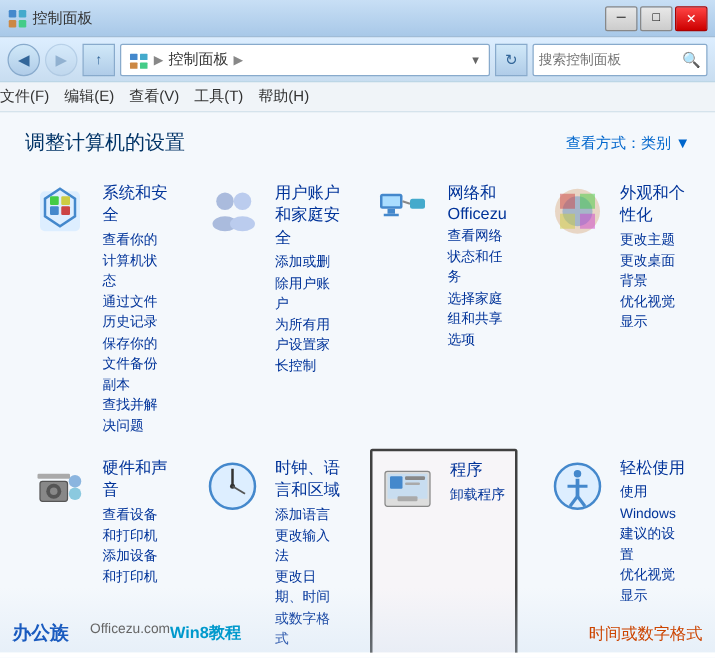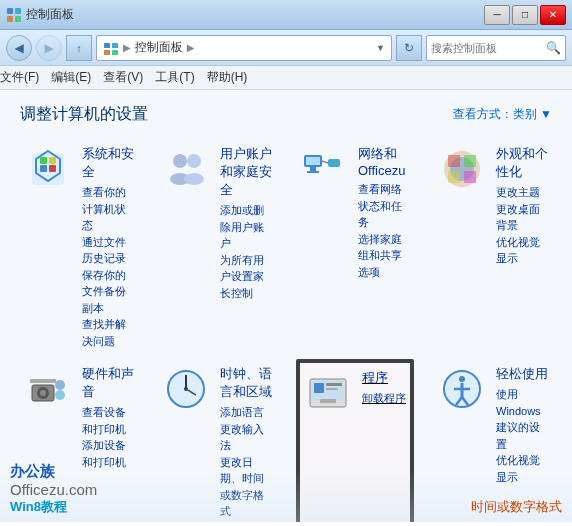--- a/index.html
+++ b/index.html
@@ -187,23 +187,22 @@
       gap: 4px 20px;
     }
     .cp-section {
       display: flex;
       align-items: flex-start;
       gap: 10px;
       padding: 6px 4px;
       border-radius: 2px;
     }
     .cp-section.highlighted {
-      border: 4px solid #404040;
+      border: 2px solid #404040;
       background: rgba(255,240,240,0.3);
-      text-decoration: underline;
     }
     .cp-icon {
       width: 48px;
       height: 48px;
       flex-shrink: 0;
       display: flex;
       align-items: center;
       justify-content: center;
     }
     .cp-text { flex: 1; }
@@ -230,21 +229,21 @@
       right: 0;
       height: 52px;
       display: flex;
       align-items: flex-end;
       justify-content: space-between;
       padding: 0 10px 6px;
       background: linear-gradient(to top, rgba(200,220,240,0.3), transparent);
     }
     .watermark-left {
       display: flex;
-      flex-direction: column;
+      flex-direction: row;
     }
 
     
     svg { display: block; }
   </style>
 </head>
 <body>
 
 <div style="position:relative; width:572px; height:522px; overflow:hidden;">
 
@@ -449,19 +448,19 @@
       </div>
 
     </div>
   </div>
 
   <div class="bottom-bar">
     <div class="watermark-left">
       <div>
         <span style="font-size:15px; font-weight:bold; color:#1a5bbf;">办公族</span>
       </div>
-      <span style="font-size:15px; color:#666;">Officezu.com</span>
+      <span style="font-size:11px; color:#666;margin-left:17px;">Officezu.com</span>
       <span style="font-size:13px; font-weight:bold; color:#0099cc;">Win8教程</span>
     </div>
     <span style="font-size:13px; color:#cc4400; font-weight:500;">时间或数字格式</span>
   </div>
 
 </div>
 
 </body></html>

